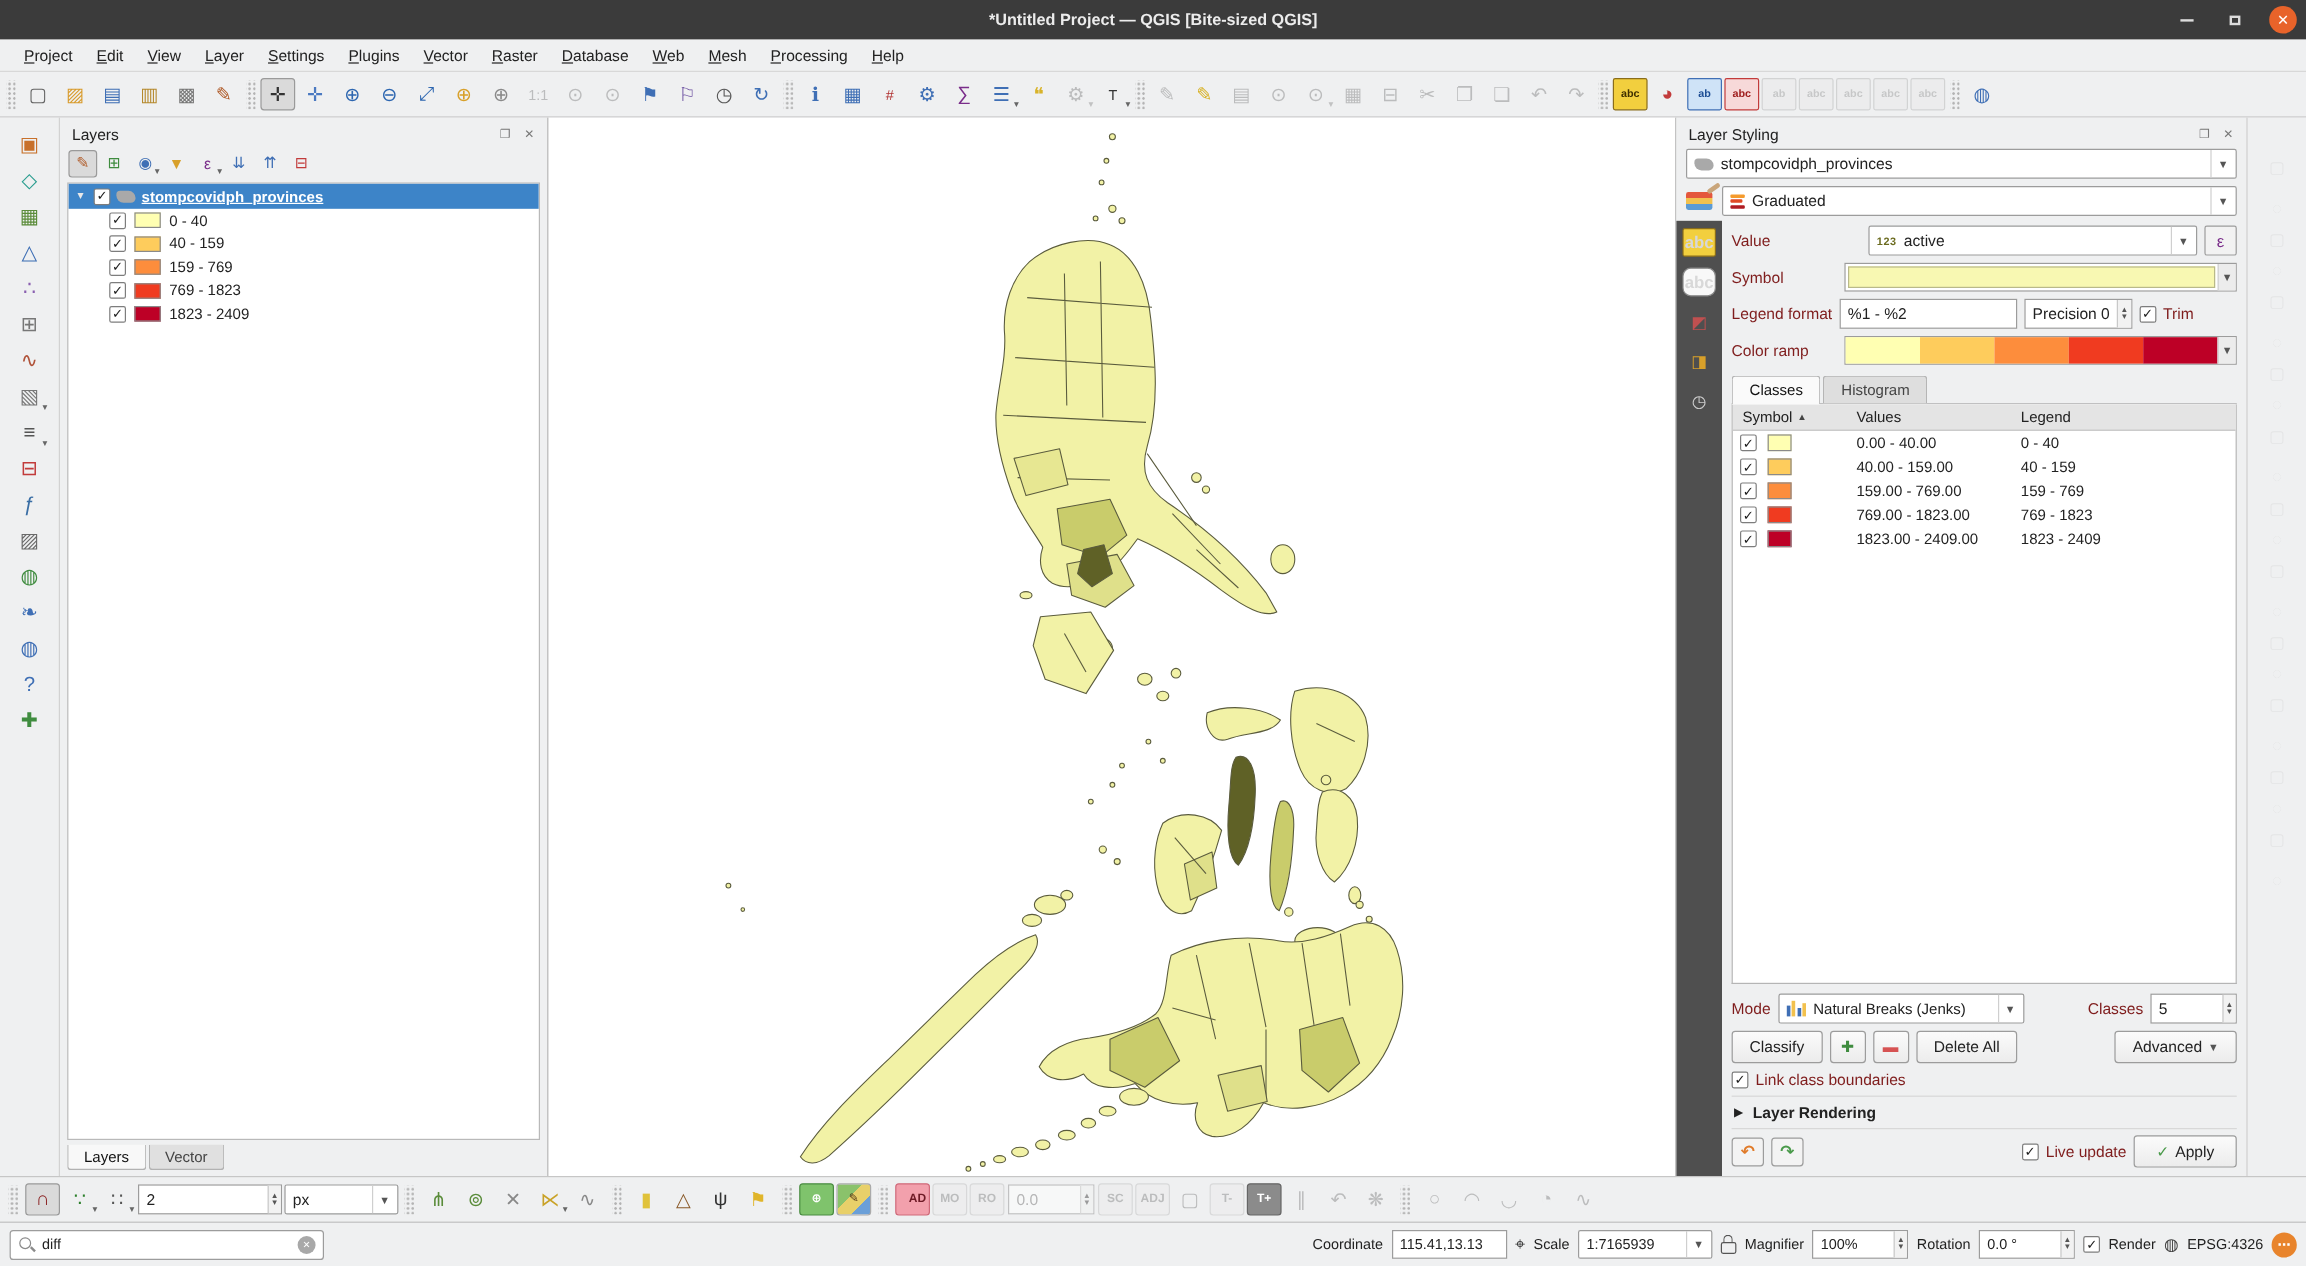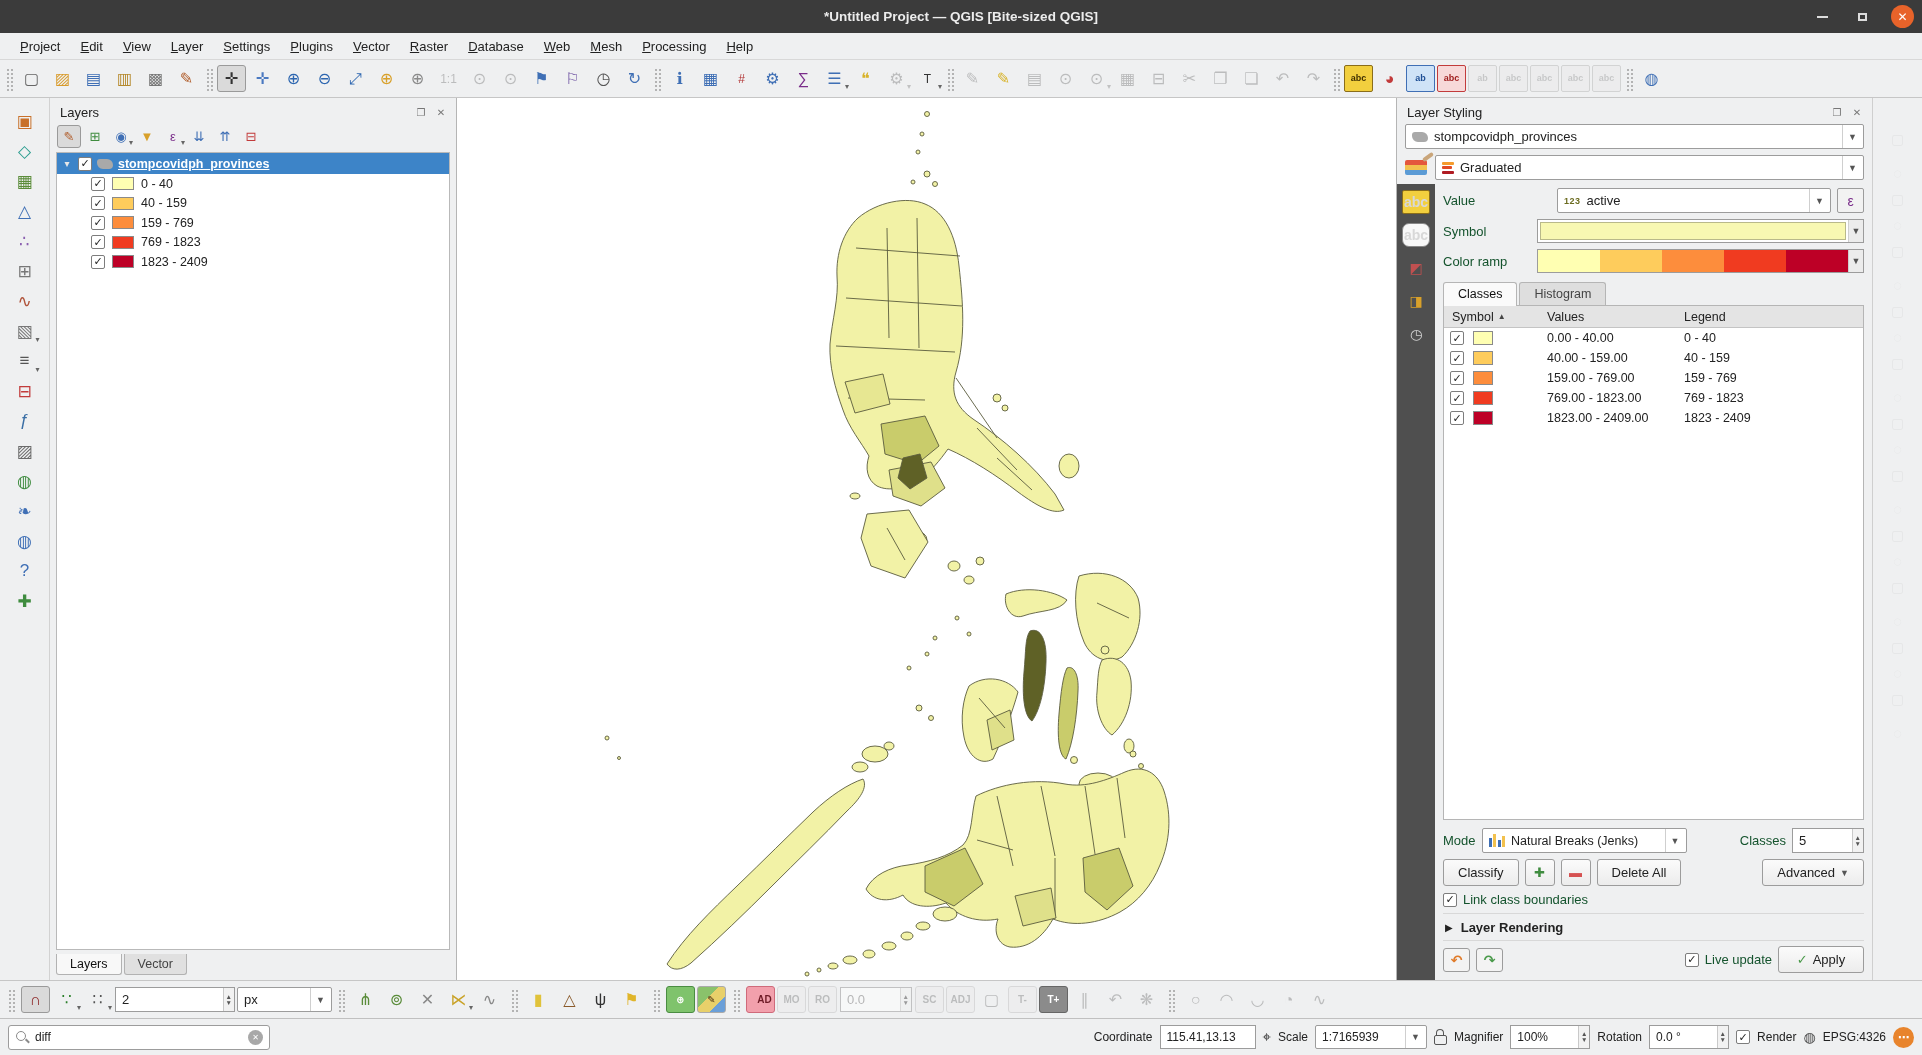--- a/index.html
+++ b/index.html
@@ -89,21 +89,21 @@
   .gradicon { display:inline-flex; flex-direction:column; gap:1.5px; }
   .gradicon i { display:block; height:3px; border-radius:1px; }
   .gradicon i:nth-child(1){ width:12px; background:#f59b2d; }
   .gradicon i:nth-child(2){ width:10px; background:#e04a25; }
   .gradicon i:nth-child(3){ width:12px; background:#b01c23; }
   .sp-body { flex:1; display:flex; min-height:0; }
   .sidetabs { width:38px; background:#4f4f4f; display:flex; flex-direction:column; align-items:center; padding-top:6px; gap:9px; }
   .sidetabs .tbtn { width:28px; height:24px; font-size:14px; color:#d8d8d8; }
   .spform { flex:1; display:flex; flex-direction:column; padding:4px 8px 0 8px; min-width:0; }
   .frow { display:flex; align-items:center; margin-bottom:6px; gap:6px; }
-  .flabel { font-size:13px; color:#14532d; }
+  .flabel { font-size:13px; color:#7f1d1d; }
   .valcombo { flex:1;margin-left:20px; }
   .f123 { font-size:9px; color:#6b6b1f; font-weight:bold; letter-spacing:.5px; }
   .epsbtn { width:27px; height:25px; border:1px solid #9c9c9c; border-radius:2px; background:#f2f2f2; color:#7a2d8a; font-size:14px; display:flex; align-items:center; justify-content:center; }
   .symprev { flex:1; display:flex; height:24px; border:1px solid #9c9c9c; background:#fff; }
   .symprev .fill { flex:1; margin:2px; background:#f8f8b2; border:1px solid #b9b98a; }
   .symprev .dd, .ramp .dd { width:15px; display:flex; align-items:center; justify-content:center; font-size:9px; color:#555; border-left:1px solid #cfcfcf; background:#ececec; }
   .lf-input { width:148px; height:25px; border:1px solid #9c9c9c; background:#fff; display:flex; align-items:center; padding:0 6px; }
   .spin { display:flex; align-items:center; height:25px; border:1px solid #9c9c9c; background:#fff; }
   .spin .val { padding:0 6px; white-space:nowrap; }
   .spin .arr { display:flex; flex-direction:column; justify-content:center; border-left:1px solid #c9c9c9; padding:0 2px; font-size:6.5px; color:#555; line-height:6px; align-self:stretch; background:#f2f2f2; }
@@ -470,20 +470,30 @@
             <span class="dd">▼</span>
           </div>
           <span class="epsbtn">ε</span>
         </div>
         <div class="frow">
           <span class="flabel" style="width:88px">Symbol</span>
           <div class="symprev">
             <span class="fill"></span>
             <span class="dd">▼</span>
           </div>
+        </div>
+        <div class="frow">
+          <span class="flabel">Legend format</span>
+          <span class="lf-input">%1 - %2</span>
+          <span class="spin">
+            <span class="val">Precision 0</span>
+            <span class="arr">▲<br>▼</span>
+          </span>
+          <span class="cb checked"></span>
+          <span class="flabel">Trim</span>
         </div>
         <div class="frow">
           <span class="flabel" style="width:88px">Color ramp</span>
           <div class="ramp">
             <span class="rampseg" style="background:#ffffb2"></span>
             <span class="rampseg" style="background:#fecc5c"></span>
             <span class="rampseg" style="background:#fd8d3c"></span>
             <span class="rampseg" style="background:#f03b20"></span>
             <span class="rampseg" style="background:#bd0026"></span>
             <span class="dd">▼</span>

